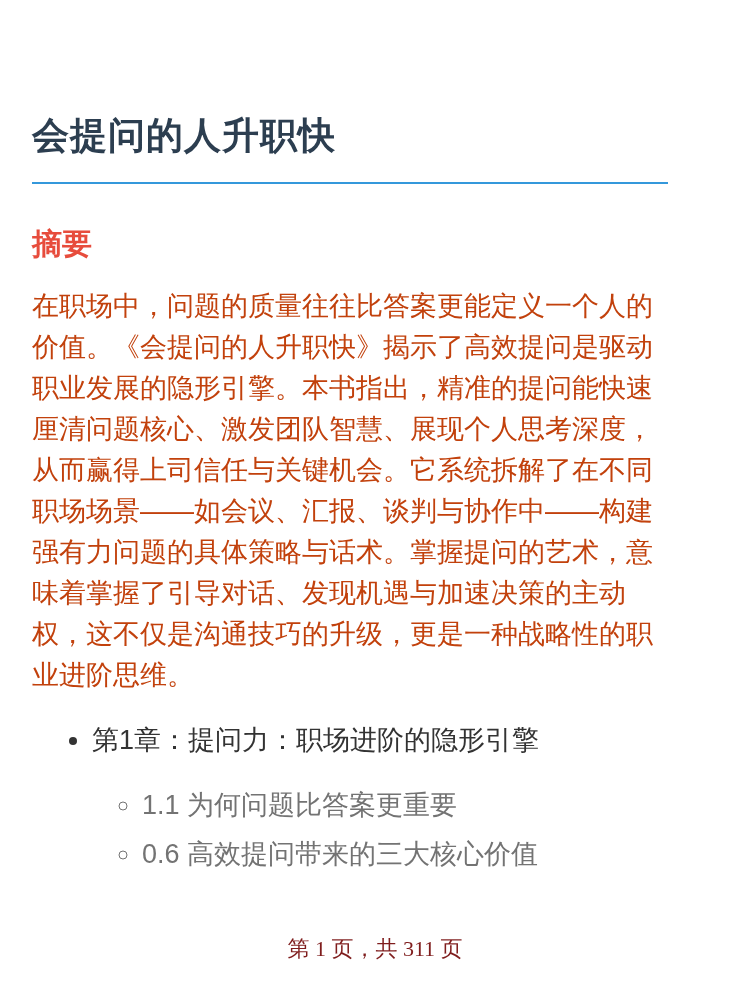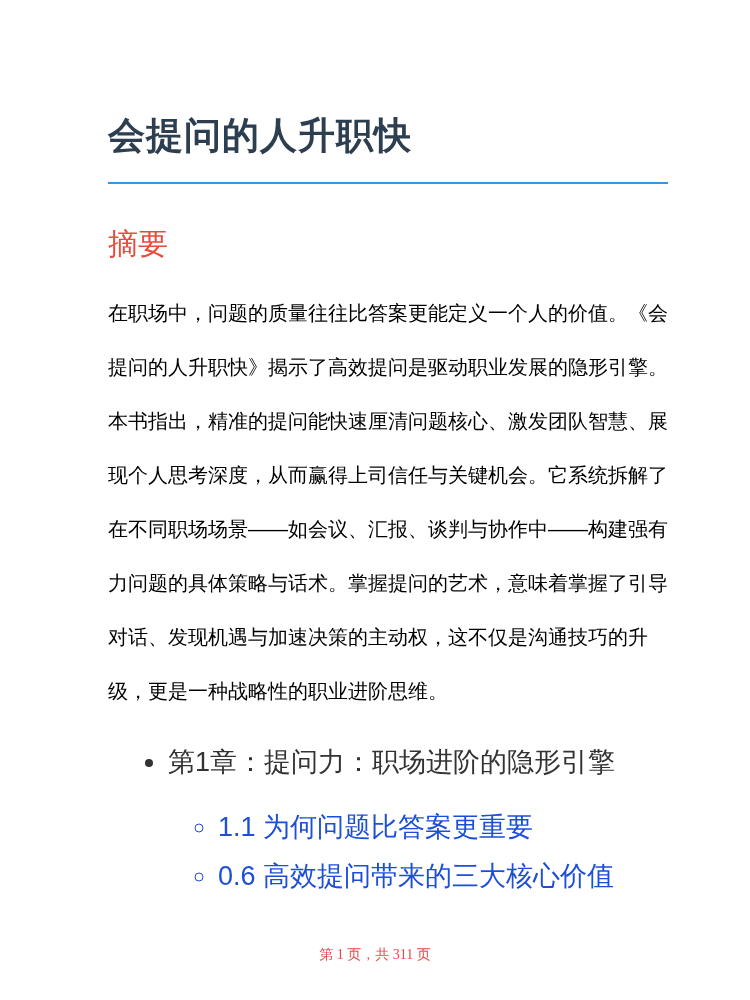--- a/index.html
+++ b/index.html
@@ -8,46 +8,46 @@
     background: #ffffff;
   }
   body {
     width: 750px;
     height: 1000px;
     position: relative;
     font-family: "Liberation Sans", "DejaVu Sans", sans-serif;
     overflow: hidden;
   }
   .page {
-    padding: 0 82px 0 108px;
+    padding: 0 82px 0 32px;
     box-sizing: border-box;
   }
   .doc-title {
     margin: 0;
     padding-top: 110px;
     padding-bottom: 20px;
     font-size: 37px;
     line-height: 52px;
     font-weight: bold;
     color: #2c3e50;
     border-bottom: 2px solid #3498db;
     letter-spacing: 1px;
   }
   .section-heading {
     margin: 38px 0 0 0;
     font-size: 30px;
     line-height: 44px;
-    font-weight: normal;
+    font-weight: bold;
     color: #e74c3c;
   }
   .summary-text {
     margin: 20px 0 0 0;
-    font-size: 20px;
-    line-height: 54px;
-    color: #000000;
+    font-size: 27px;
+    line-height: 41px;
+    color: #c2410c;
     text-align: left;
   }
   .toc-list {
     margin: 24px 0 4px 0;
     padding-left: 60px;
     list-style: disc;
     color: #333333;
   }
   .toc-chapter {
     font-size: 27px;
@@ -56,30 +56,30 @@
   }
   .toc-sublist {
     margin: 24px 0 0 0;
     padding-left: 50px;
     list-style: circle;
   }
   .toc-section {
     font-size: 27px;
     line-height: 41px;
     margin-bottom: 8px;
-    color: #1d4ed8;
+    color: #737373;
   }
   .page-footer {
     position: absolute;
     left: 0;
     bottom: 36px;
     width: 100%;
     text-align: center;
-    font-size: 14px;
-    color: #ef4444;
+    font-size: 22px;
+    color: #7f1d1d;
     font-family: "Liberation Serif", "DejaVu Serif", serif;
   }
 </style>
 </head>
 <body>
 
 <div class="page">
 
   <h1 class="doc-title">会提问的人升职快</h1>
 

